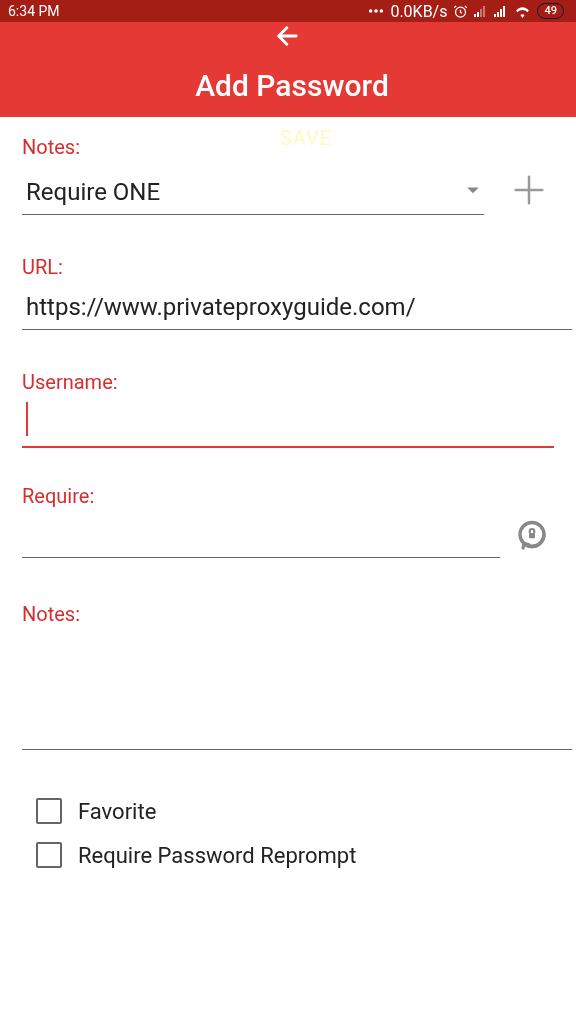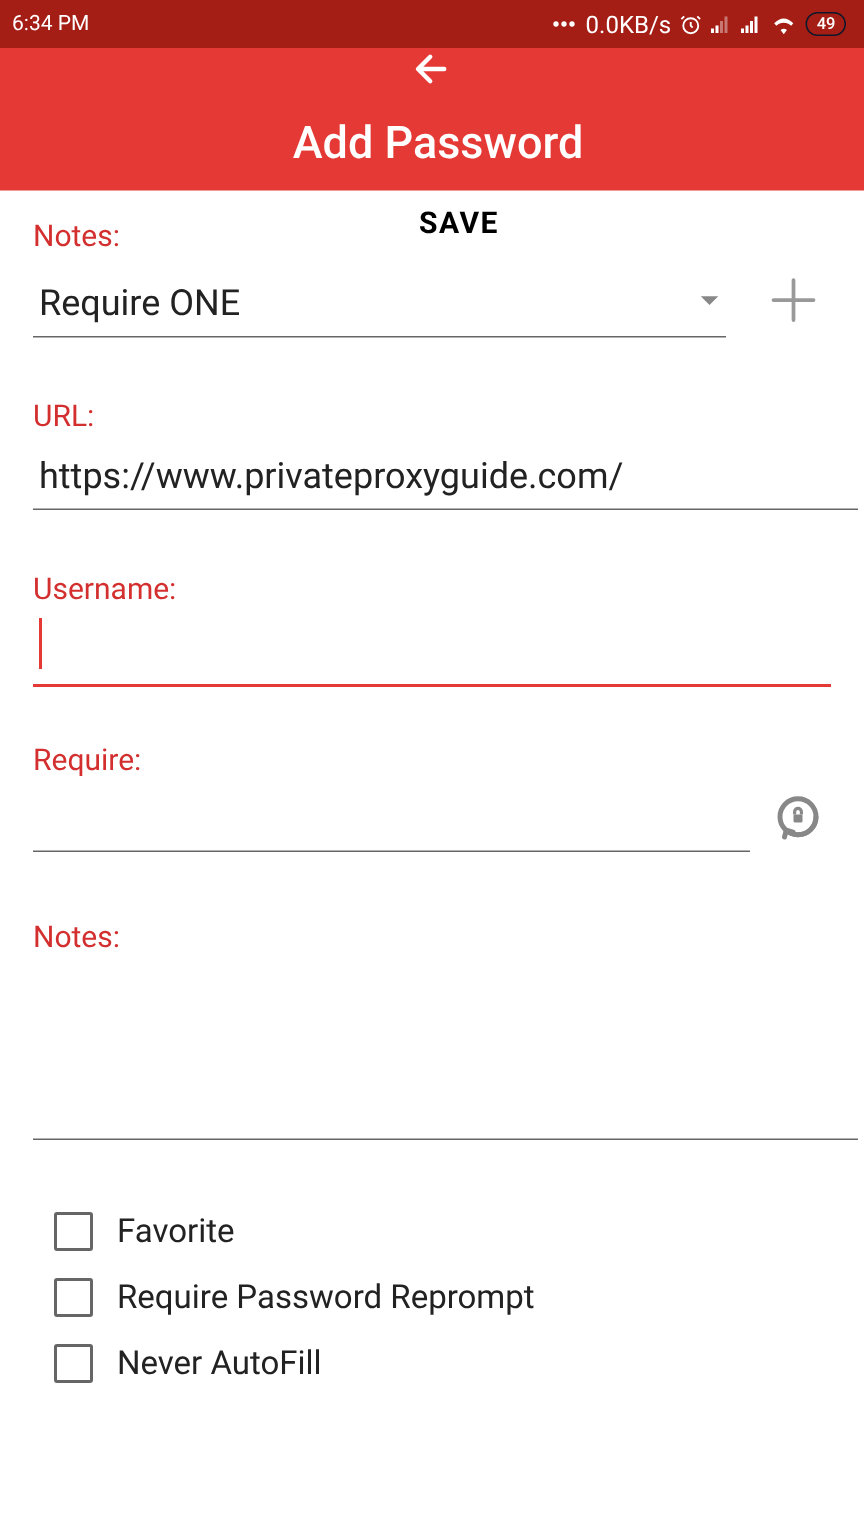--- a/index.html
+++ b/index.html
@@ -1,25 +1,25 @@
 <!DOCTYPE html>
 <html><head>
   <meta charset="utf-8">
   <style>
     * { margin:0; padding:0; box-sizing:border-box; font-family:Roboto, Arial, sans-serif; -webkit-font-smoothing:antialiased; }
     body { width:576px; height:1024px; background:#fff; overflow:hidden; }
 
-    .status-bar { height:32px; background:#a41e16; color:#fff; display:flex; justify-content:space-between; align-items:center; padding:0 12px 0 8px; font-size:14px; }
+    .status-bar { height:22px; background:#a41e16; color:#fff; display:flex; justify-content:space-between; align-items:center; padding:0 12px 0 8px; font-size:14px; }
     .status-right { display:flex; align-items:center; gap:6px; }
     .status-right svg { display:block; }
     .battery-pill { border:1px solid #0f172a; border-radius:8px; padding:0 6px; font-size:11px; line-height:14px; font-weight:500; }
 
     .header { height:95px; background:#e53935; display:flex; align-items:center; padding:0 10px; gap:18px;flex-direction:column; }
     .header-title { color:#fff; font-size:30px; font-weight:500; flex:1; margin-left:8px; }
-    .save-btn { display:flex; align-items:center; gap:8px; color:#000000; font-size:20px; font-weight:700; letter-spacing:1px; cursor:pointer; }
+    .save-btn { display:flex; align-items:center; gap:8px; color:#fef9c3; font-size:20px; font-weight:400; letter-spacing:1px; cursor:pointer; }
     .icon-btn { width:44px; height:44px; display:flex; align-items:center; justify-content:center; cursor:pointer; }
 
     .content { padding:18px 22px 0; }
     .field-label { color:#d32f2f; font-size:20px; margin-bottom:4px; }
 
     .folder-row { display:flex; align-items:flex-end; gap:20px; margin-top:6px; margin-bottom:40px; }
     .select-wrap { flex:1; position:relative; border-bottom:1px solid #666; padding:10px 4px 8px; display:flex; align-items:center; }
     .select-wrap .sel-text { flex:1; font-size:24px; color:#222; }
     .plus-btn { width:50px; height:50px; display:flex; align-items:center; justify-content:center; cursor:pointer; }
 
@@ -161,18 +161,14 @@
   </div>
 
   <div class="checkbox-row">
     <div class="checkbox-box"></div>
     <span class="checkbox-label">Favorite</span>
   </div>
   <div class="checkbox-row">
     <div class="checkbox-box"></div>
     <span class="checkbox-label">Require Password Reprompt</span>
   </div>
-  <div class="checkbox-row">
-    <div class="checkbox-box"></div>
-    <span class="checkbox-label">Never AutoFill</span>
-  </div>
 
 </div>
 
 </body></html>

